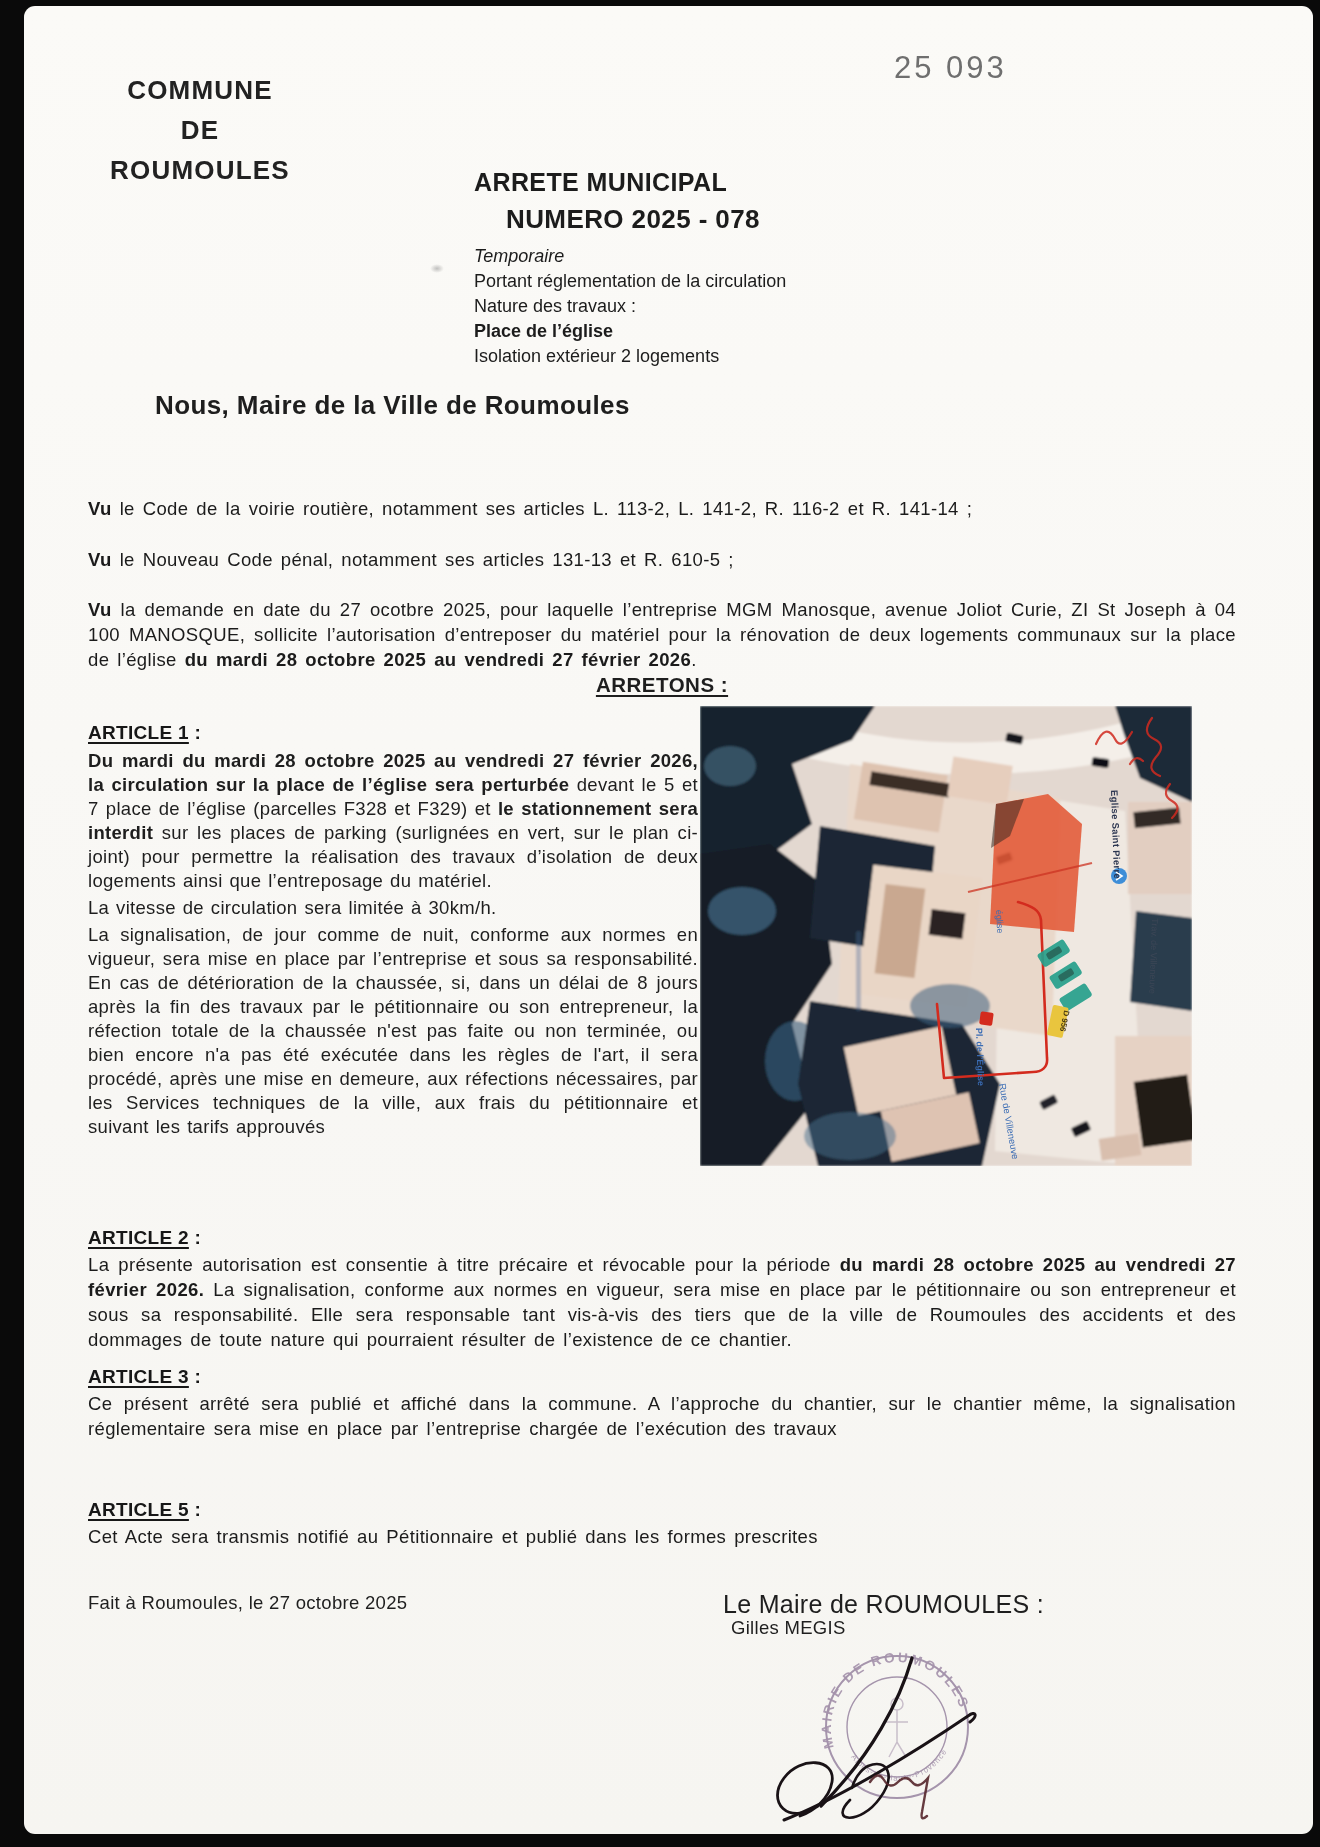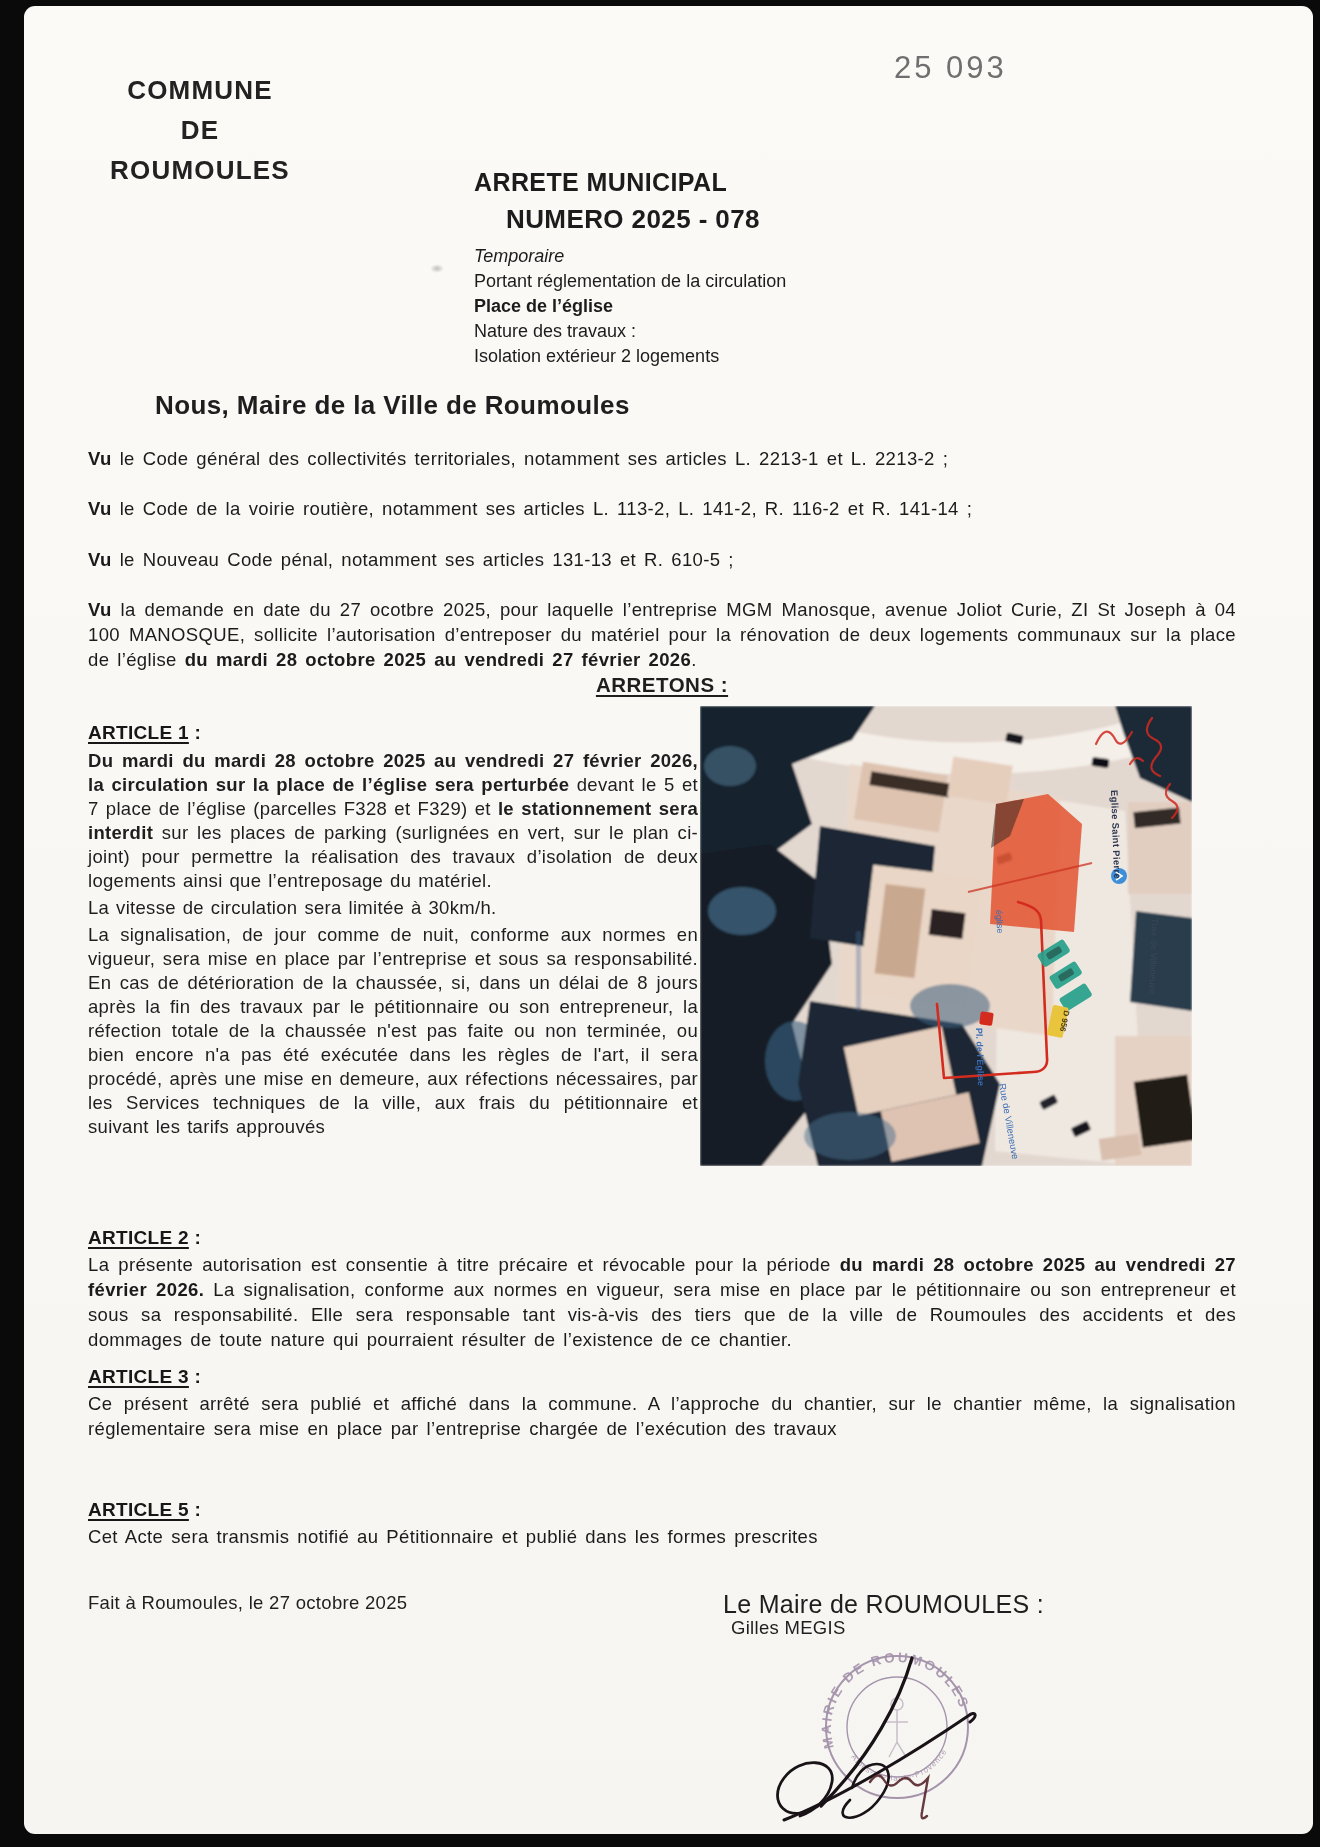--- a/index.html
+++ b/index.html
@@ -60,28 +60,27 @@
     <div>ROUMOULES</div>
   </div>
 
   <div class="abs regnum">25 093</div>
 
   <div class="abs titleblock">
     <div class="t1">ARRETE MUNICIPAL</div>
     <div class="t2">NUMERO 2025 - 078</div>
     <div class="ts it">Temporaire</div>
     <div class="ts">Portant réglementation de la circulation</div>
+    <div class="ts">Nature des travaux :</div>
     <div class="ts b">Place de l’église</div>
-    <div class="ts">Nature des travaux :</div>
     <div class="ts">Isolation extérieur 2 logements</div>
   </div>
 
   <div class="abs salut">Nous, Maire de la Ville de Roumoules</div>
 
-  <p class="abs bodytxt vu v1"><b>Vu</b><span> le Code général des collectivités territoriales, notamment ses articles L. 2213-1 et L. 2213-2 ;</span></p>
   <p class="abs bodytxt vu v2"><b>Vu</b><span> le Code de la voirie routière, notamment ses articles L. 113-2, L. 141-2, R. 116-2 et R. 141-14 ;</span></p>
   <p class="abs bodytxt vu v3"><b>Vu</b><span> le Nouveau Code pénal, notamment ses articles 131-13 et R. 610-5 ;</span></p>
   <p class="abs bodytxt vu v4 jt"><b>Vu</b><span> la demande en date du 27 ocotbre 2025, pour laquelle l’entreprise MGM Manosque, avenue Joliot Curie, ZI St Joseph à 04 100 MANOSQUE, sollicite l’autorisation d’entreposer du matériel pour la rénovation de deux logements communaux sur la place de l’église </span><b>du mardi 28 octobre 2025 au vendredi 27 février 2026</b><span>.</span></p>
 
   <div class="abs arretons"><span>ARRETONS :</span></div>
 
   <div class="abs arthead a1h"><span class="u">ARTICLE 1</span><span> :</span></div>
 
   <div class="abs leftcol">
     <p class="jt"><b>Du mardi du mardi 28 octobre 2025 au vendredi 27 février 2026, la circulation sur la place de l’église sera perturbée</b><span> devant le 5 et 7 place de l’église (parcelles F328 et F329) et </span><b>le stationnement sera interdit</b><span> sur les places de parking (surlignées en vert, sur le plan ci-joint) pour permettre la réalisation des travaux d’isolation de deux logements ainsi que l’entreposage du matériel.</span></p>

